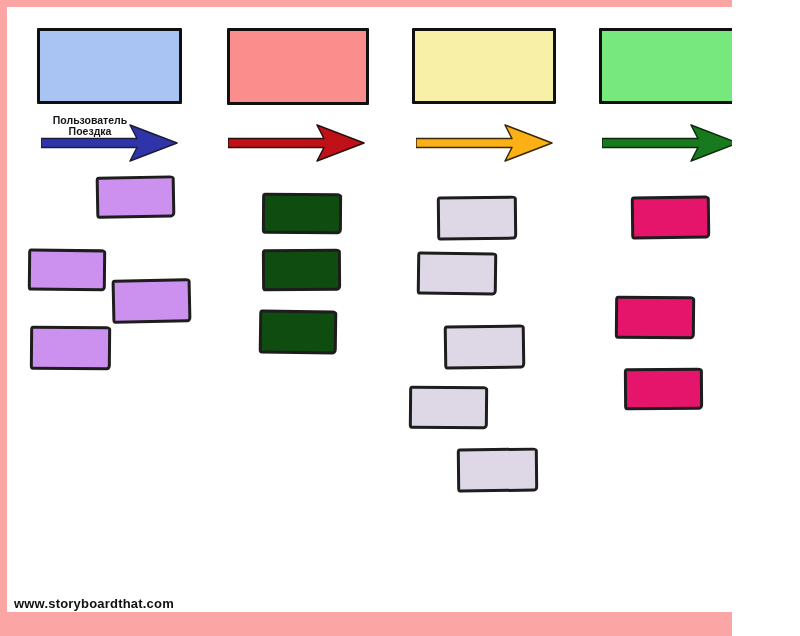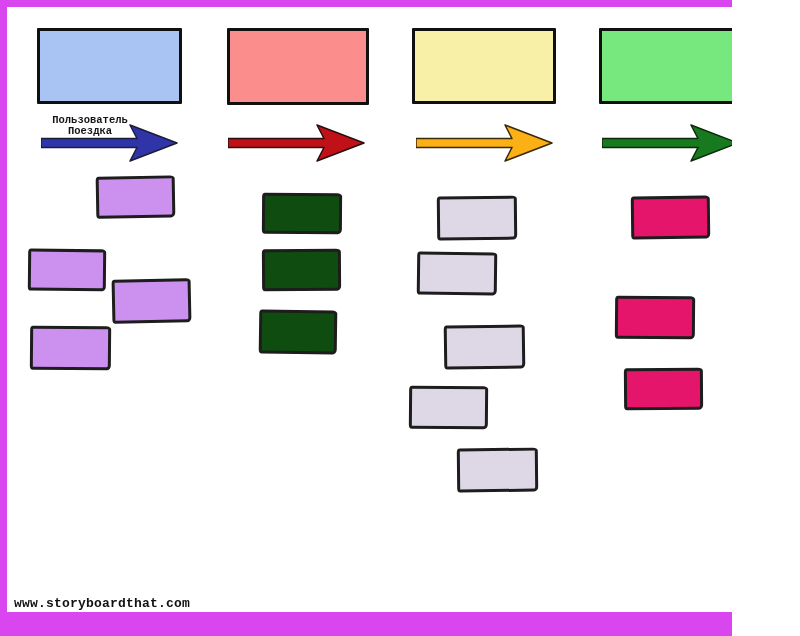--- a/index.html
+++ b/index.html
@@ -2,23 +2,22 @@
 <html><head>
 <meta charset="utf-8">
 <style>
   * { margin: 0; padding: 0; box-sizing: border-box; }
   html, body { width: 800px; height: 636px; }
   body { font-family: "Liberation Sans", sans-serif; }
 
   .frame {
     position: relative;
     width: 732px; height: 636px;
-    background: #d946ef;
+    background: #fca5a5;
     overflow: hidden;
-    font-family: Liberation Mono, monospace;
   }
   .page {
     position: absolute;
     left: 7px; top: 7px;
     width: 783px; height: 605px;
     background: #ffffff;
   }
 
   .header-box {
     position: absolute;

